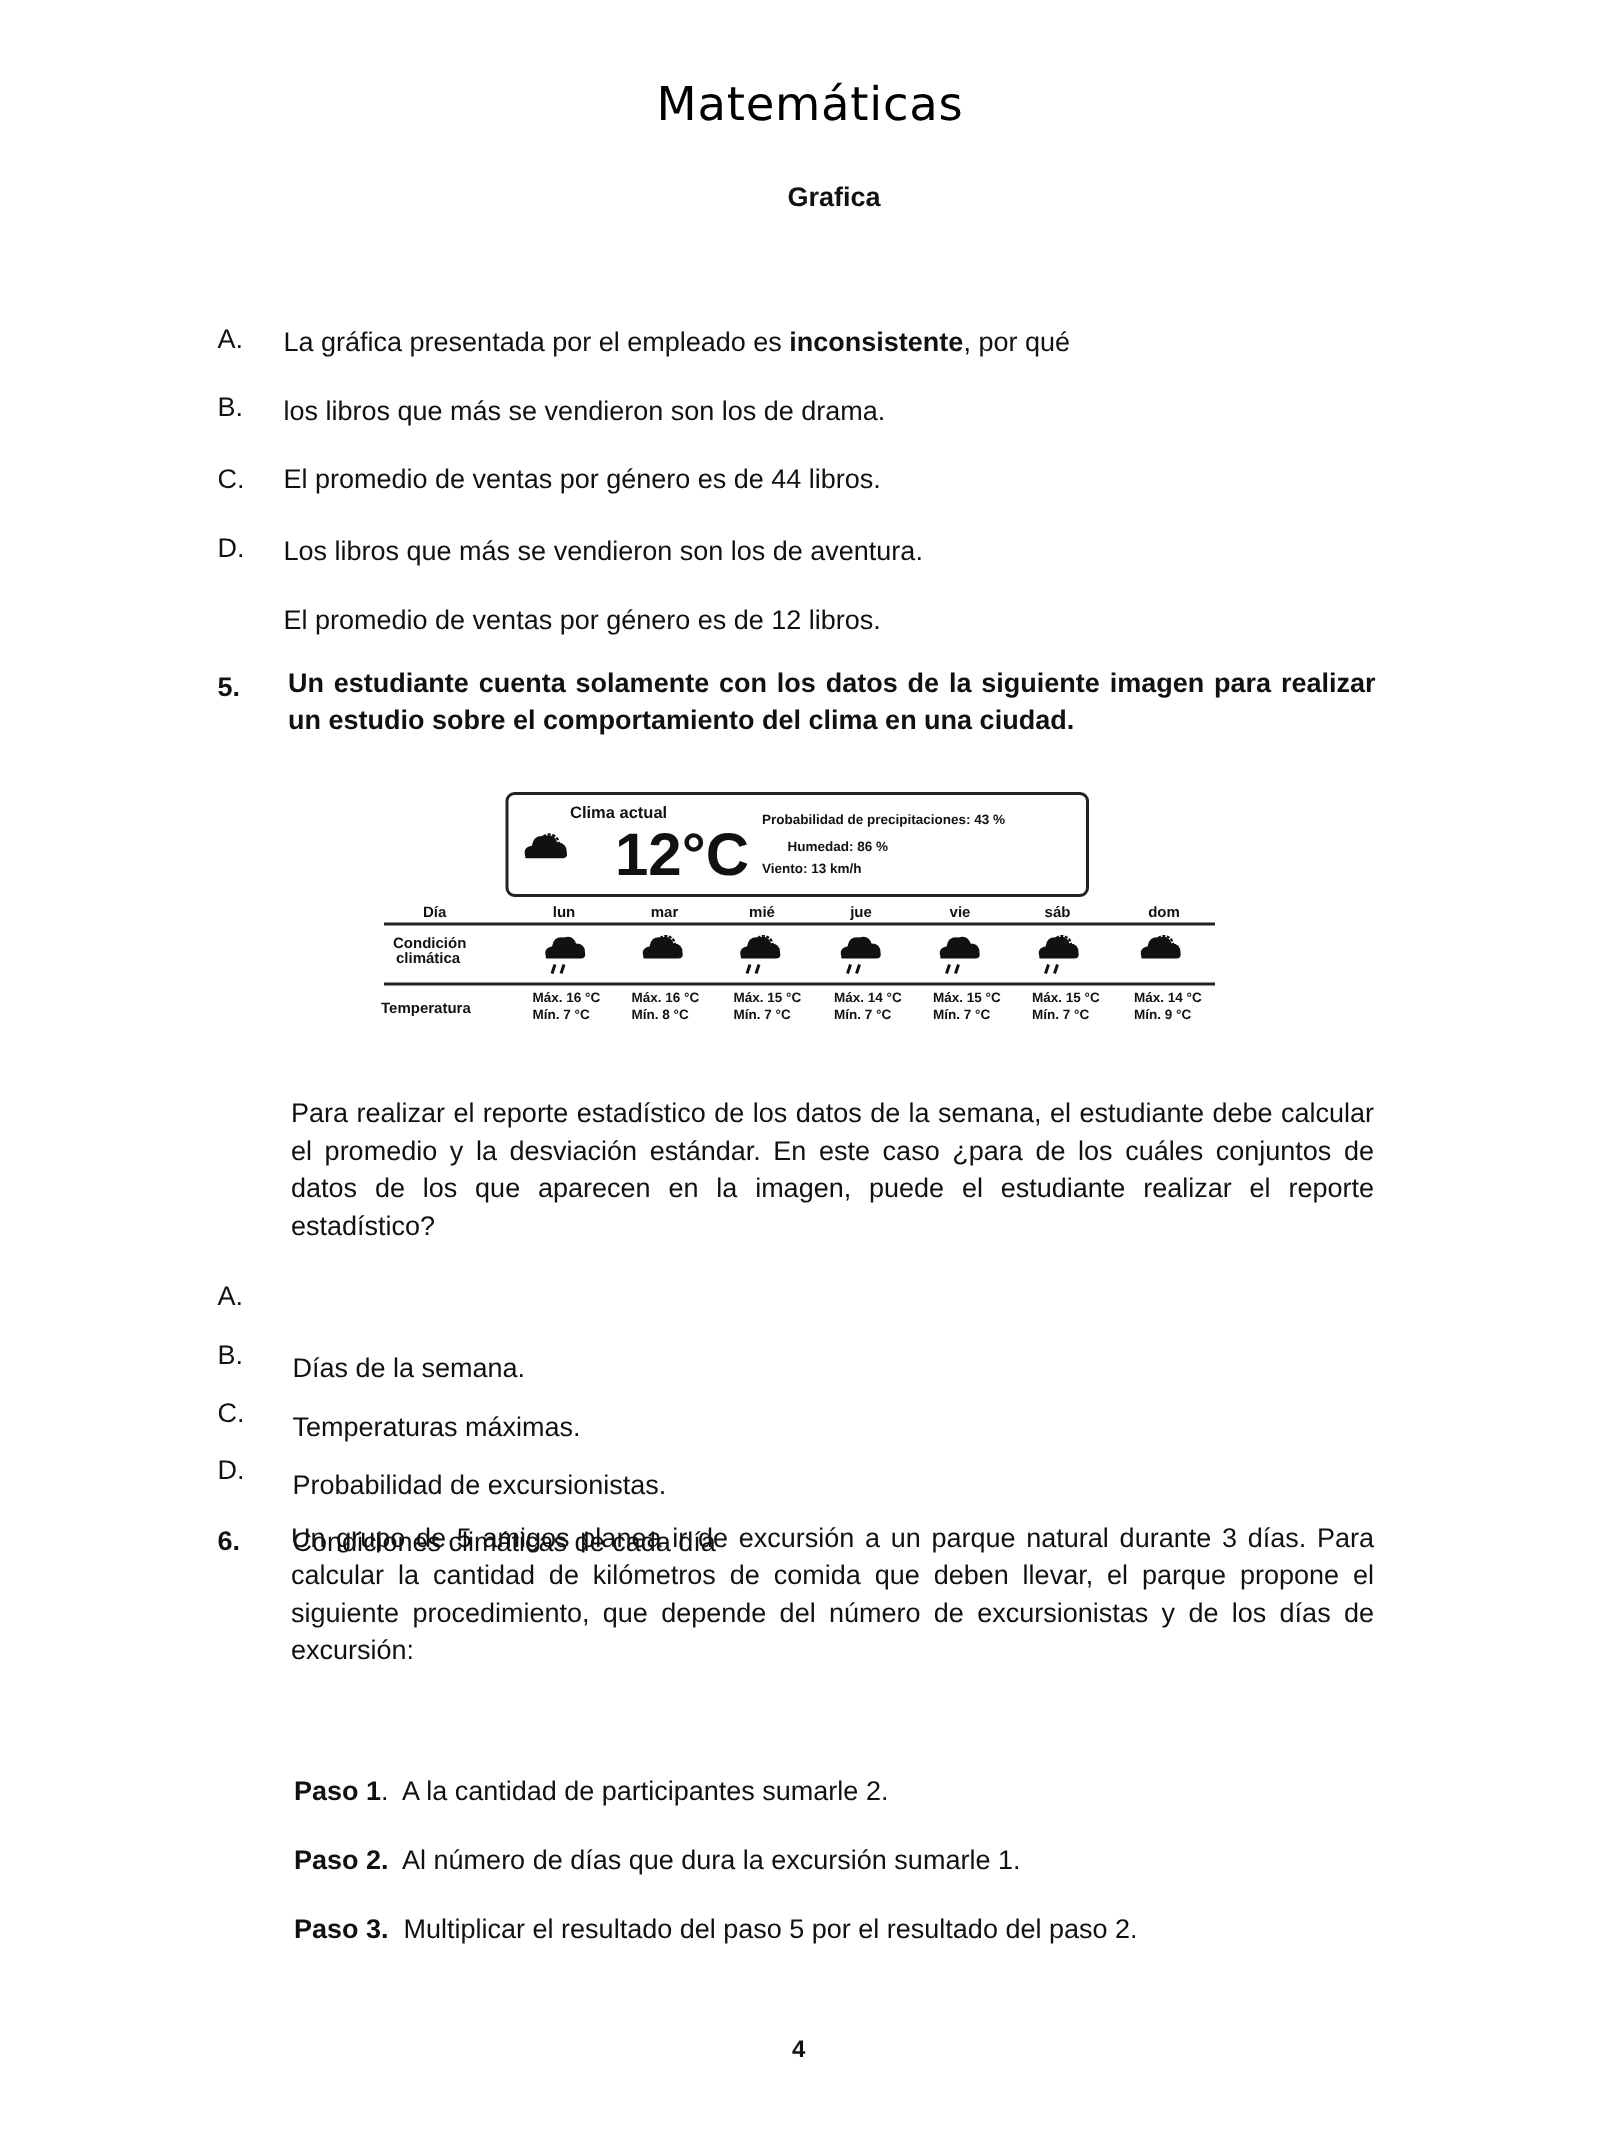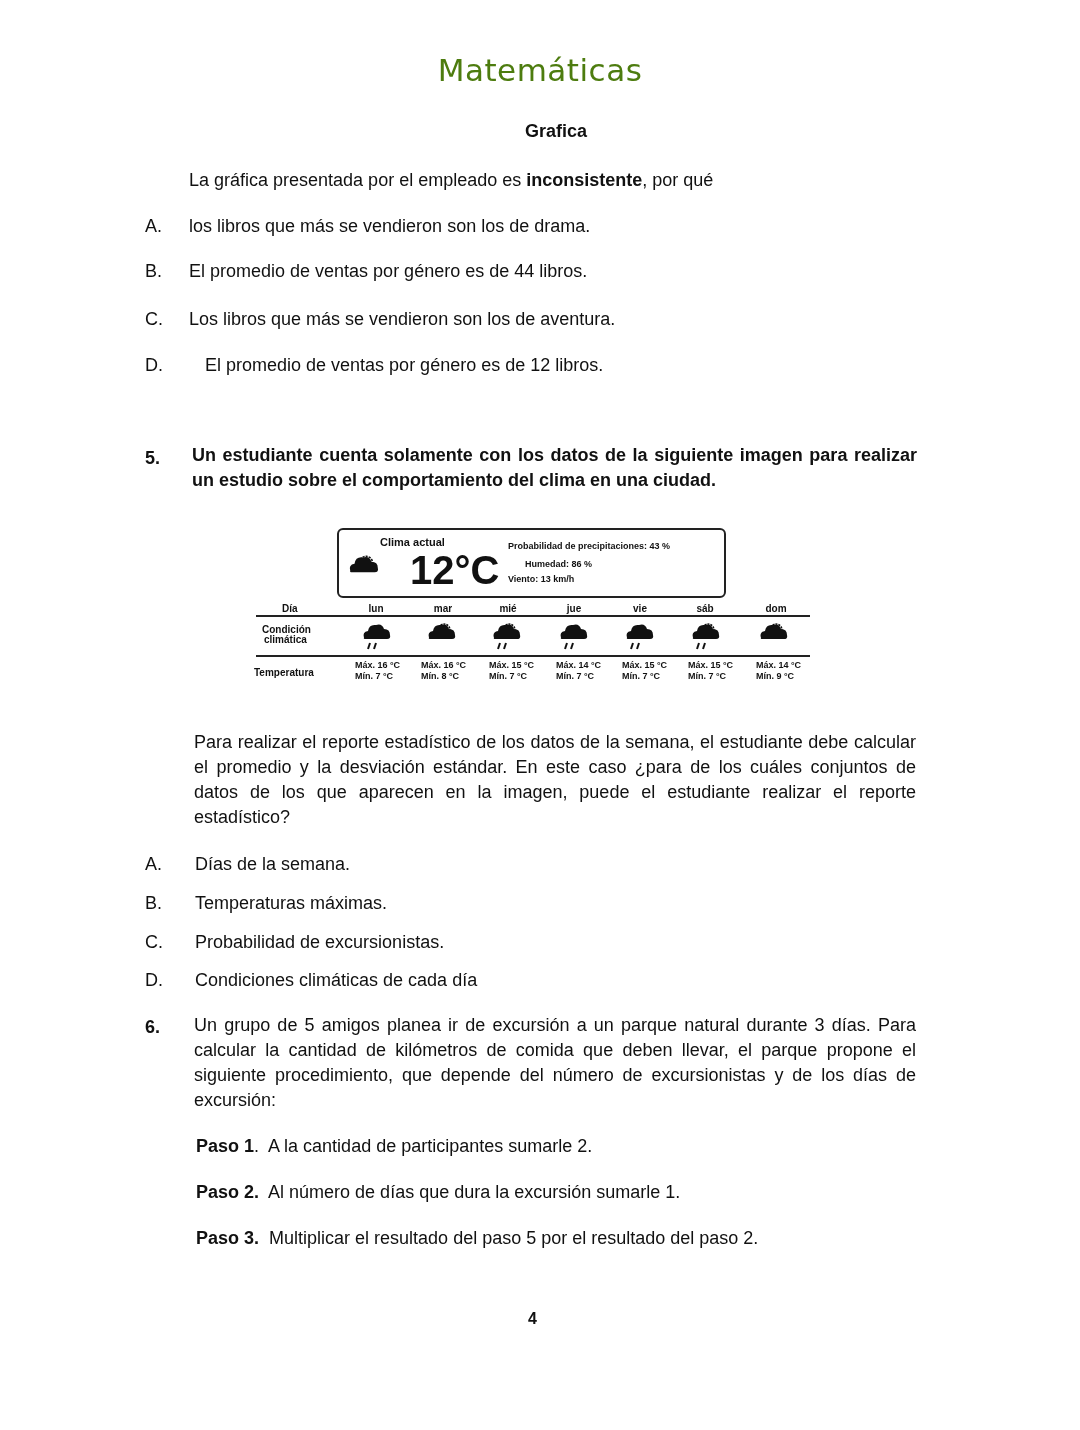--- a/index.html
+++ b/index.html
@@ -1,22 +1,22 @@
 <!DOCTYPE html>
 <html><head>
 <meta charset="utf-8">
 <style>
   html, body { margin: 0; padding: 0; background: #ffffff; }
   body { width: 1080px; height: 1430px; position: relative; overflow: hidden;
          font-family: "Liberation Sans", sans-serif; color: #111; }
   .title { position: absolute; top: 52px; left: 0; width: 1080px; text-align: center;
-           font-family: "DejaVu Sans", sans-serif; font-size: 31px; letter-spacing: 0.5px; color: #4d7c0f; }
+           font-family: "DejaVu Sans", sans-serif; font-size: 31px; letter-spacing: 0.5px; color: #000000; }
   .subtitle { position: absolute; top: 121px; left: 16px; width: 1080px; text-align: center;
               font-weight: bold; font-size: 18px; }
-  .txt { position: absolute; font-size: 18px; line-height: 25px; }
+  .txt { position: absolute; font-size: 18px; line-height: 25px; margin-top: 48px; }
   .lbl { position: absolute; font-size: 18px; line-height: 25px; }
   .bold { font-weight: bold; }
   .para { position: absolute; left: 194px; width: 722px; font-size: 18px; line-height: 25px; text-align: justify; }
 
   
   .wx-box { position: absolute; left: 337px; top: 528px; width: 385px; height: 66px;
             border: 2px solid #222; border-radius: 6px; }
   .wx-curlabel { position: absolute; left: 380px; top: 536px; font-size: 11px; font-weight: bold; }
   .wx-temp { position: absolute; left: 410px; top: 548px; font-size: 40px; font-weight: bold; line-height: 44px; }
   .wx-info { position: absolute; left: 508px; font-size: 9px; font-weight: bold; }
@@ -58,21 +58,21 @@
 <div>
   <span class="lbl" style="left:145px; top:259px;">B.</span>
   <span class="txt" style="left:189px; top:259px;">El promedio de ventas por género es de 44 libros.</span>
 </div>
 <div>
   <span class="lbl" style="left:145px; top:307px;">C.</span>
   <span class="txt" style="left:189px; top:307px;">Los libros que más se vendieron son los de aventura.</span>
 </div>
 <div>
   <span class="lbl" style="left:145px; top:353px;">D.</span>
-  <span class="txt" style="left:205px; top:353px;">El promedio de ventas por género es de 12 libros.</span>
+  <span class="txt" style="left:189px; top:353px;">El promedio de ventas por género es de 12 libros.</span>
 </div>
 
 <span class="lbl bold" style="left:145px; top:446px;">5.</span>
 <div class="para" style="left:192px; top:443px; width:725px;font-weight:bold;">Un estudiante cuenta solamente con los datos de la siguiente imagen para realizar un estudio sobre el comportamiento del clima en una ciudad.</div>
 
 <div>
   <div class="wx-box"></div>
   <span class="wx-curlabel">Clima actual</span>
   <svg style="position:absolute; left:343px; top:550px; width:40px; height:36px;">
     <use href="#sun"></use>

